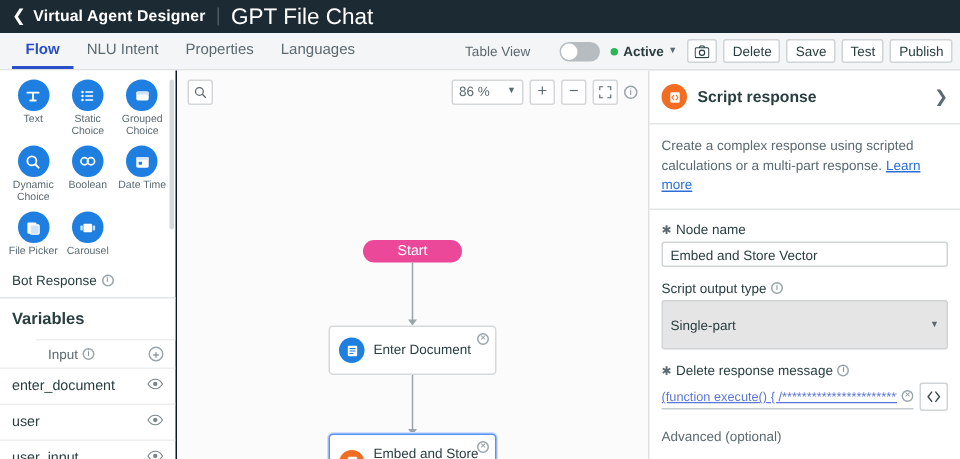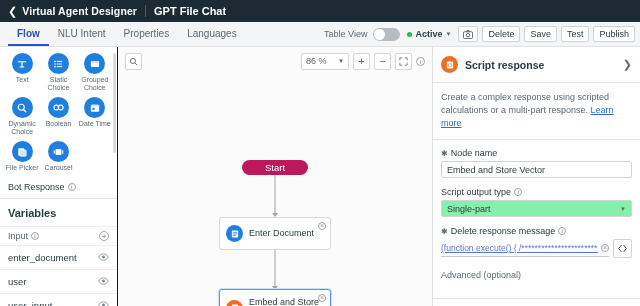--- a/index.html
+++ b/index.html
@@ -13,38 +13,38 @@
   #app { width: 640px; height: 306px; position: relative; display: flex; flex-direction: column; }
 
   
   .topbar {
     height: 22px; background: #1c2b33; color: #fff;
     display: flex; align-items: center; padding: 0 8px; flex: 0 0 22px;
   }
   .back-chevron { font-size: 11px; margin-right: 5px; line-height: 1; color:#fff; }
   .app-title { font-size: 10.5px; font-weight: bold; letter-spacing: .1px; }
   .topbar-sep { width: 1px; height: 12px; background: #4a5b63; margin: 0 8px; }
-  .doc-title { font-size: 11px; font-weight: bold; }
+  .doc-title { font-size: 15px; font-weight: normal; }
 
   
   .tabbar {
     height: 25px; background: #f4f5f6; border-bottom: 1px solid #dfe2e3;
     display: flex; align-items: stretch; padding-left: 8px; flex: 0 0 25px;
     position: relative;
   }
   .tab {
     display: flex; align-items: center; padding: 0 9px; font-size: 10px;
     color: #5b6a71; cursor: pointer; border-bottom: 2px solid transparent;
   }
   .tab.active { color: #2b4ec9; font-weight: bold; border-bottom-color: #2b4ec9; }
   .tabbar-right {
     position: absolute; right: 5px; top: 0; bottom: 0;
     display: flex; align-items: center; gap: 4px;
   }
-  .tv-label { font-size: 9px; color: #5b6a71; margin-right: 2px; }
+  .tv-label { font-size: 9px; color: #5b6a71; margin-right: 16px; }
   .toggle {
     width: 27px; height: 13px; border-radius: 7px; background: #b6bcbf;
     position: relative; cursor: pointer;
   }
   .toggle .knob {
     position: absolute; left: 1px; top: 1px; width: 11px; height: 11px;
     border-radius: 50%; background: #fff;
   }
   .status-sel {
     display: flex; align-items: center; gap: 3px; font-size: 9px;
@@ -89,21 +89,21 @@
   .info-i {
     width: 8px; height: 8px; border-radius: 50%; border: 1px solid #9aa4a9;
     font-size: 6px; line-height: 7px; text-align: center; color: #6b777c;
   }
   .variables-hdr {
     padding: 8px 8px 7px; font-size: 11px; font-weight: bold; color: #293e40;
     background: #fff; border-top: 1px solid #e3e6e7;
   }
   .input-row {
     display: flex; align-items: center; justify-content: space-between;
-    padding: 4px 8px; border-top: 1px solid #eceeef; font-size: 9px; color: #5b6a71;
+    padding: 4px 8px; border-top: 1px solid #eceeef; font-size: 9px; color: #5b6a71; margin-left: 24px;
   }
   .input-row-left { display: flex; align-items: center; gap: 3px; }
   .plus-circ {
     width: 10px; height: 10px; border-radius: 50%; border: 1px solid #9aa4a9;
     color: #6b777c; font-size: 8px; line-height: 9px; text-align: center; cursor: pointer;
   }
   .var-row {
     display: flex; align-items: center; justify-content: space-between;
     padding: 6px 8px; border-top: 1px solid #eceeef; font-size: 9.5px;
     color: #293e40; cursor: pointer;
@@ -132,21 +132,21 @@
     align-items: center; justify-content: space-between; padding: 0 4px; cursor: pointer;
   }
   .zbtn {
     width: 17px; height: 17px; border: 1px solid #d3d7d9; background: #fff;
     border-radius: 2px; display: flex; align-items: center; justify-content: center;
     font-size: 11px; color: #5b6a71; cursor: pointer;
   }
   .flow-area { position: absolute; inset: 28px 0 0 0; }
   .start-pill {
     position: absolute; left: 50%; transform: translateX(-50%); top: 85px;
-    width: 66px; height: 15px; background: #be185d; border-radius: 8px;
+    width: 66px; height: 15px; background: #ec4899; border-radius: 8px;
     color: #fff; font-size: 9.5px; display: flex; align-items: center;
     justify-content: center; cursor: pointer;
   }
   .node {
     position: absolute; left: 50%; transform: translateX(-50%);
     width: 112px; background: #fff; border: 1px solid #d5d9db; border-radius: 3px;
     padding: 7px 6px; display: flex; align-items: center; gap: 6px; cursor: pointer;
   }
   .node.selected { border: 1px solid #5b8ff0; box-shadow: 0 0 0 1px #cfe0fb; }
   .node-ico {
@@ -192,21 +192,21 @@
     display: flex; align-items: center; gap: 3px; font-size: 9px;
     color: #293e40; margin-bottom: 3px;
   }
   .req { color: #5b6a71; font-size: 8px; }
   .field-input {
     height: 17px; border: 1px solid #cfd4d6; border-radius: 2px; background: #fff;
     font-size: 9px; color: #293e40; display: flex; align-items: center;
     padding: 0 5px; margin-bottom: 9px; cursor: text;
   }
   .field-select {
-    height: 17px; border: 1px solid #cfd4d6; border-radius: 2px; background: #86efac;
+    height: 33px; border: 1px solid #cfd4d6; border-radius: 2px; background: #e5e5e5;
     font-size: 9px; color: #293e40; display: flex; align-items: center;
     justify-content: space-between; padding: 0 5px; margin-bottom: 9px; cursor: pointer; gap: 16px;
   }
   .script-row { display: flex; align-items: center; gap: 4px; margin-bottom: 10px; }
   .script-val {
     flex: 1; height: 17px; border-bottom: 1px solid #c6cbce; display: flex;
     align-items: center; justify-content: space-between; gap: 3px;
     font-size: 8.5px; color: #5b76d6; overflow: hidden; white-space: nowrap;
     cursor: pointer;
   }

